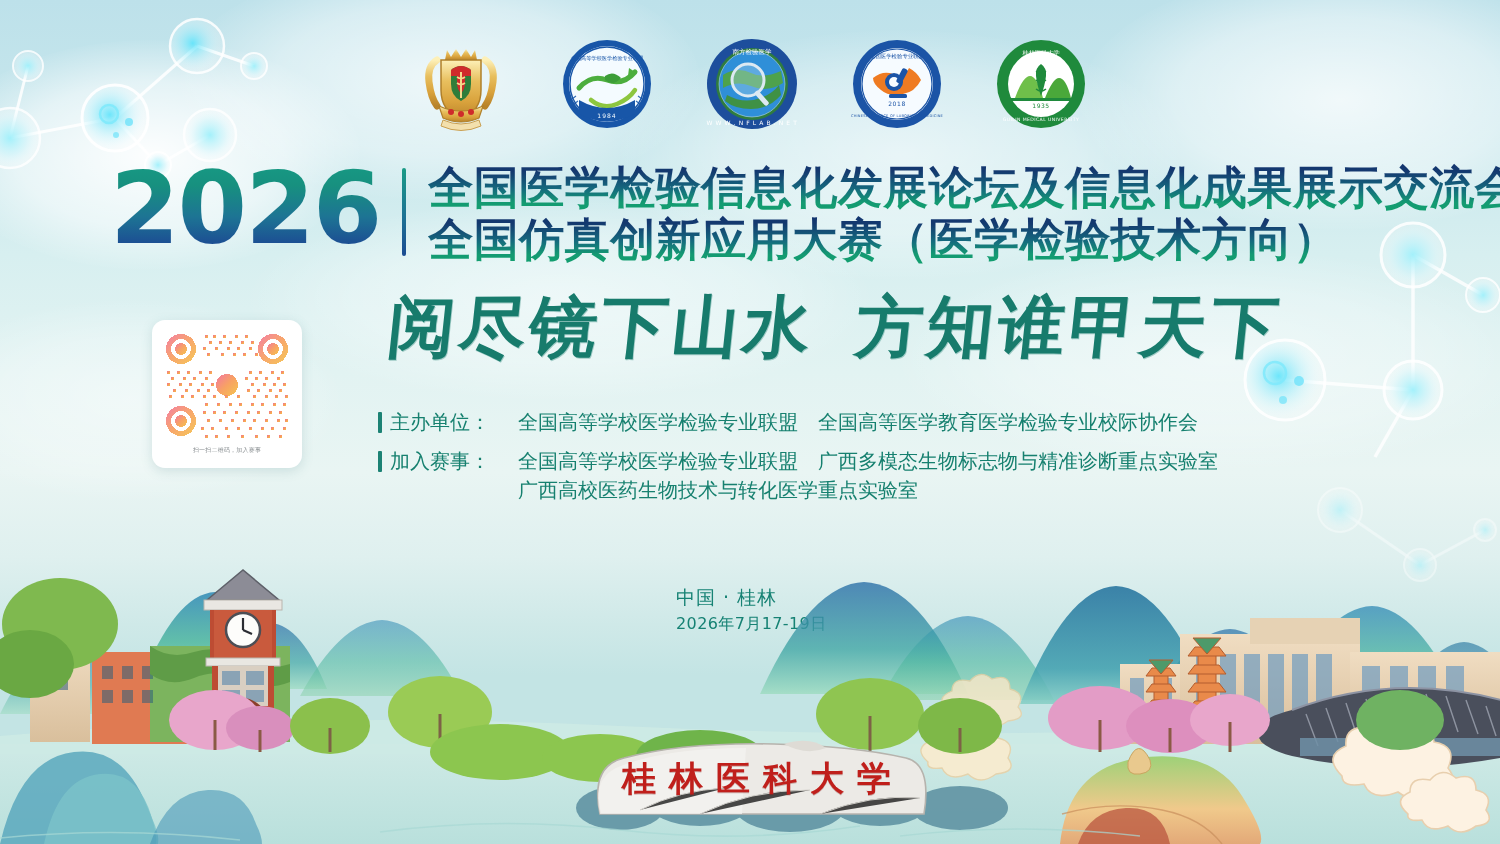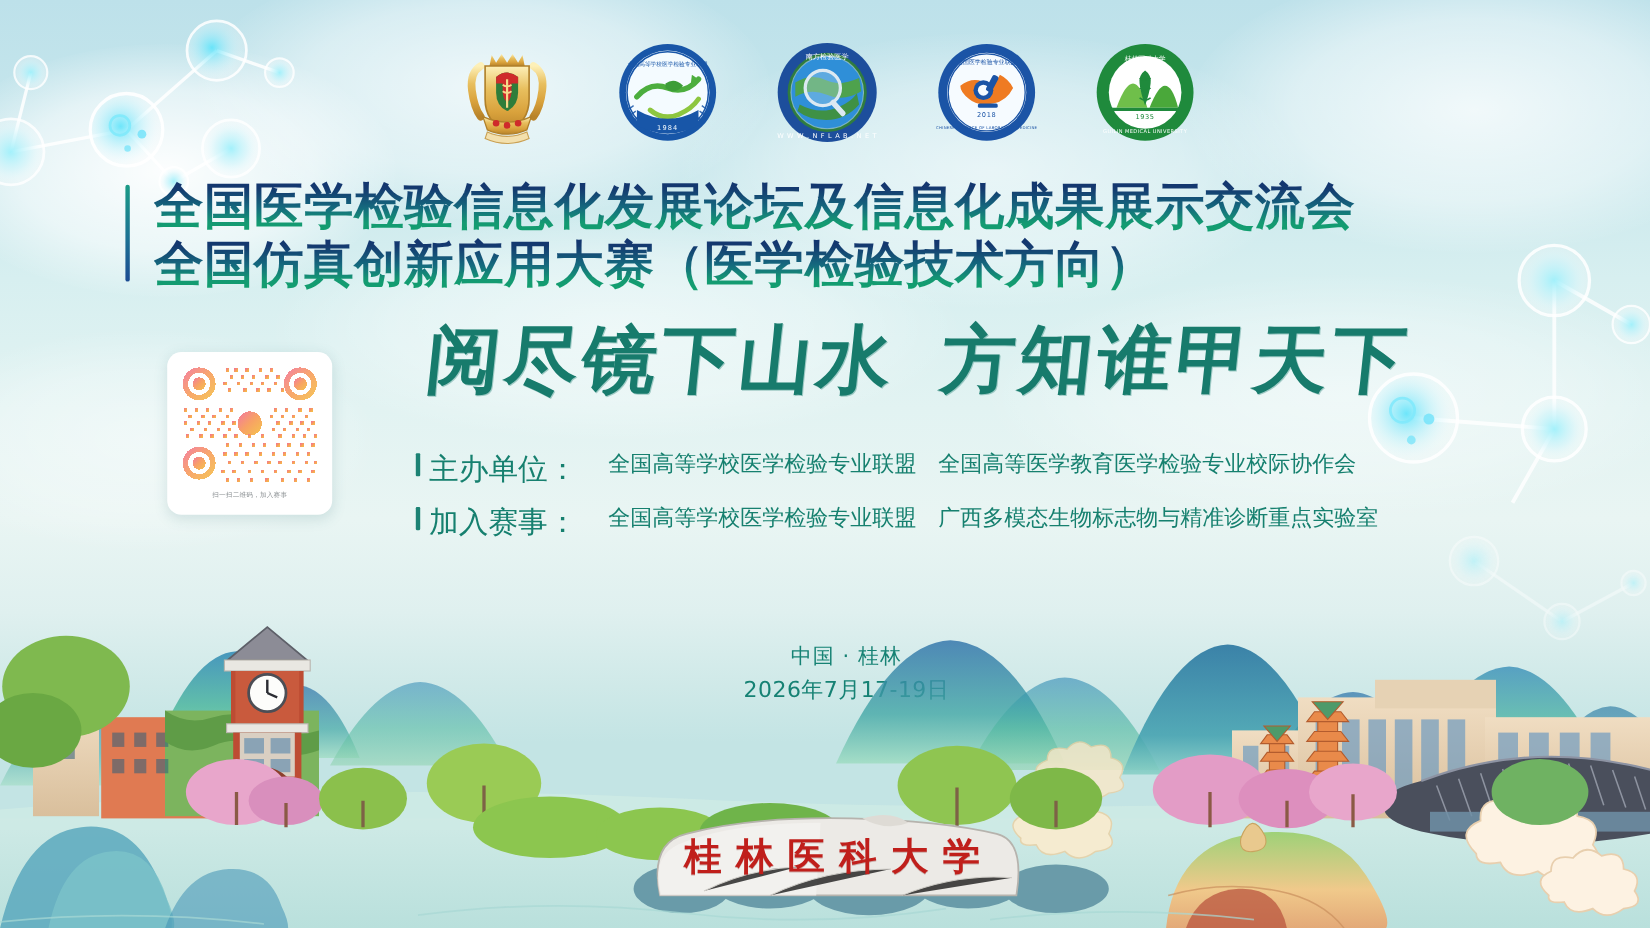--- a/index.html
+++ b/index.html
@@ -91,34 +91,34 @@
     font-family:"DejaVu Sans","Liberation Sans",sans-serif; white-space:nowrap;
   }
 
   
   .orgs{ position:absolute; left:378px; top:408px; width:900px; }
   .org-group{ display:flex; align-items:flex-start; margin-bottom:11px; }
   .org-bar{
     width:4px; height:21px; margin:4px 8px 0 0; background:#1c8274; border-radius:1px; flex:0 0 auto;
   }
   .org-label{
-    font-size:27px; color:#16806f; line-height:1.42; white-space:nowrap;
+    font-size:20px; color:#16806f; line-height:1.42; white-space:nowrap;
     font-family:"DejaVu Sans","Liberation Sans",sans-serif; flex:0 0 auto;
   }
   .org-values{ font-size:20px; color:#16806f; line-height:1.42; }
   .org-values div{ white-space:nowrap;margin-left:28px; }
 
   
   .placedate{
     position:absolute; left:676px; top:583px;
-    text-align:center; color:#168274;
+    text-align:left; color:#168274;
     font-family:"DejaVu Sans","Liberation Sans",sans-serif;
   }
   .place{ font-size:19px; letter-spacing:1px; line-height:1.5; }
-  .date{ font-size:20px; letter-spacing:.4px; line-height:1.5; }
+  .date{ font-size:16px; letter-spacing:.4px; line-height:1.5; }
 
   
   .scene{ position:absolute; left:0; bottom:0; width:1500px; height:330px; }
   .stone-text{
     position:absolute; left:622px; top:756px;
     font-size:34px; font-weight:700; letter-spacing:13px; color:#c01f1b;
     font-family:"DejaVu Serif","Liberation Serif",serif;
     text-shadow:0 1px 0 rgba(120,20,16,.3);
     white-space:nowrap;
   }
@@ -287,20 +287,21 @@
         <path d="M16 60 h60 v3 H16z" fill="#1f8a3c"></path>
         <path d="M46 26 q6 4 5 12 q-1 9 -5 20 q-4-11-5-20 q-1-8 5-12z" fill="#1f8a3c"></path>
         <path d="M41 33 q5 4 10 0 M41 42 q5 4 10 0 M41 51 q5 4 10 0" stroke="#1f8a3c" stroke-width="1.4" fill="none"></path>
         <text x="46" y="70" font-size="6" fill="#1f8a3c" text-anchor="middle" letter-spacing=".5" font-family="'DejaVu Sans',sans-serif">1935</text>
         <text x="46" y="83" font-size="4.6" fill="#ffffff" text-anchor="middle" letter-spacing=".4" font-family="'DejaVu Sans',sans-serif">GUILIN MEDICAL UNIVERSITY</text>
       </svg>
     </div>
   </div>
 
   <div class="headline">
+    <div class="year">2026</div>
     <div class="vdiv"></div>
     <div class="title-block">
       <div class="title-line">全国医学检验信息化发展论坛及信息化成果展示交流会</div>
       <div class="title-line">全国仿真创新应用大赛（医学检验技术方向）</div>
     </div>
   </div>
 
   <div class="slogan">
     <span>阅尽镜下山水</span><span class="gap"></span><span>方知谁甲天下</span>
   </div>
@@ -447,20 +448,21 @@
       <div class="org-label">主办单位：</div>
       <div class="org-values">
         <div>全国高等学校医学检验专业联盟　全国高等医学教育医学检验专业校际协作会</div>
       </div>
     </div>
     <div class="org-group">
       <div class="org-bar"></div>
       <div class="org-label">加入赛事：</div>
       <div class="org-values">
         <div>全国高等学校医学检验专业联盟　广西多模态生物标志物与精准诊断重点实验室</div>
+        <div>广西高校医药生物技术与转化医学重点实验室</div>
       </div>
     </div>
   </div>
 
   <div class="placedate">
     <div class="place">中国 · 桂林</div>
     <div class="date">2026年7月17-19日</div>
   </div>
 
   <svg class="scene" viewBox="0 0 1500 330" preserveAspectRatio="none">

